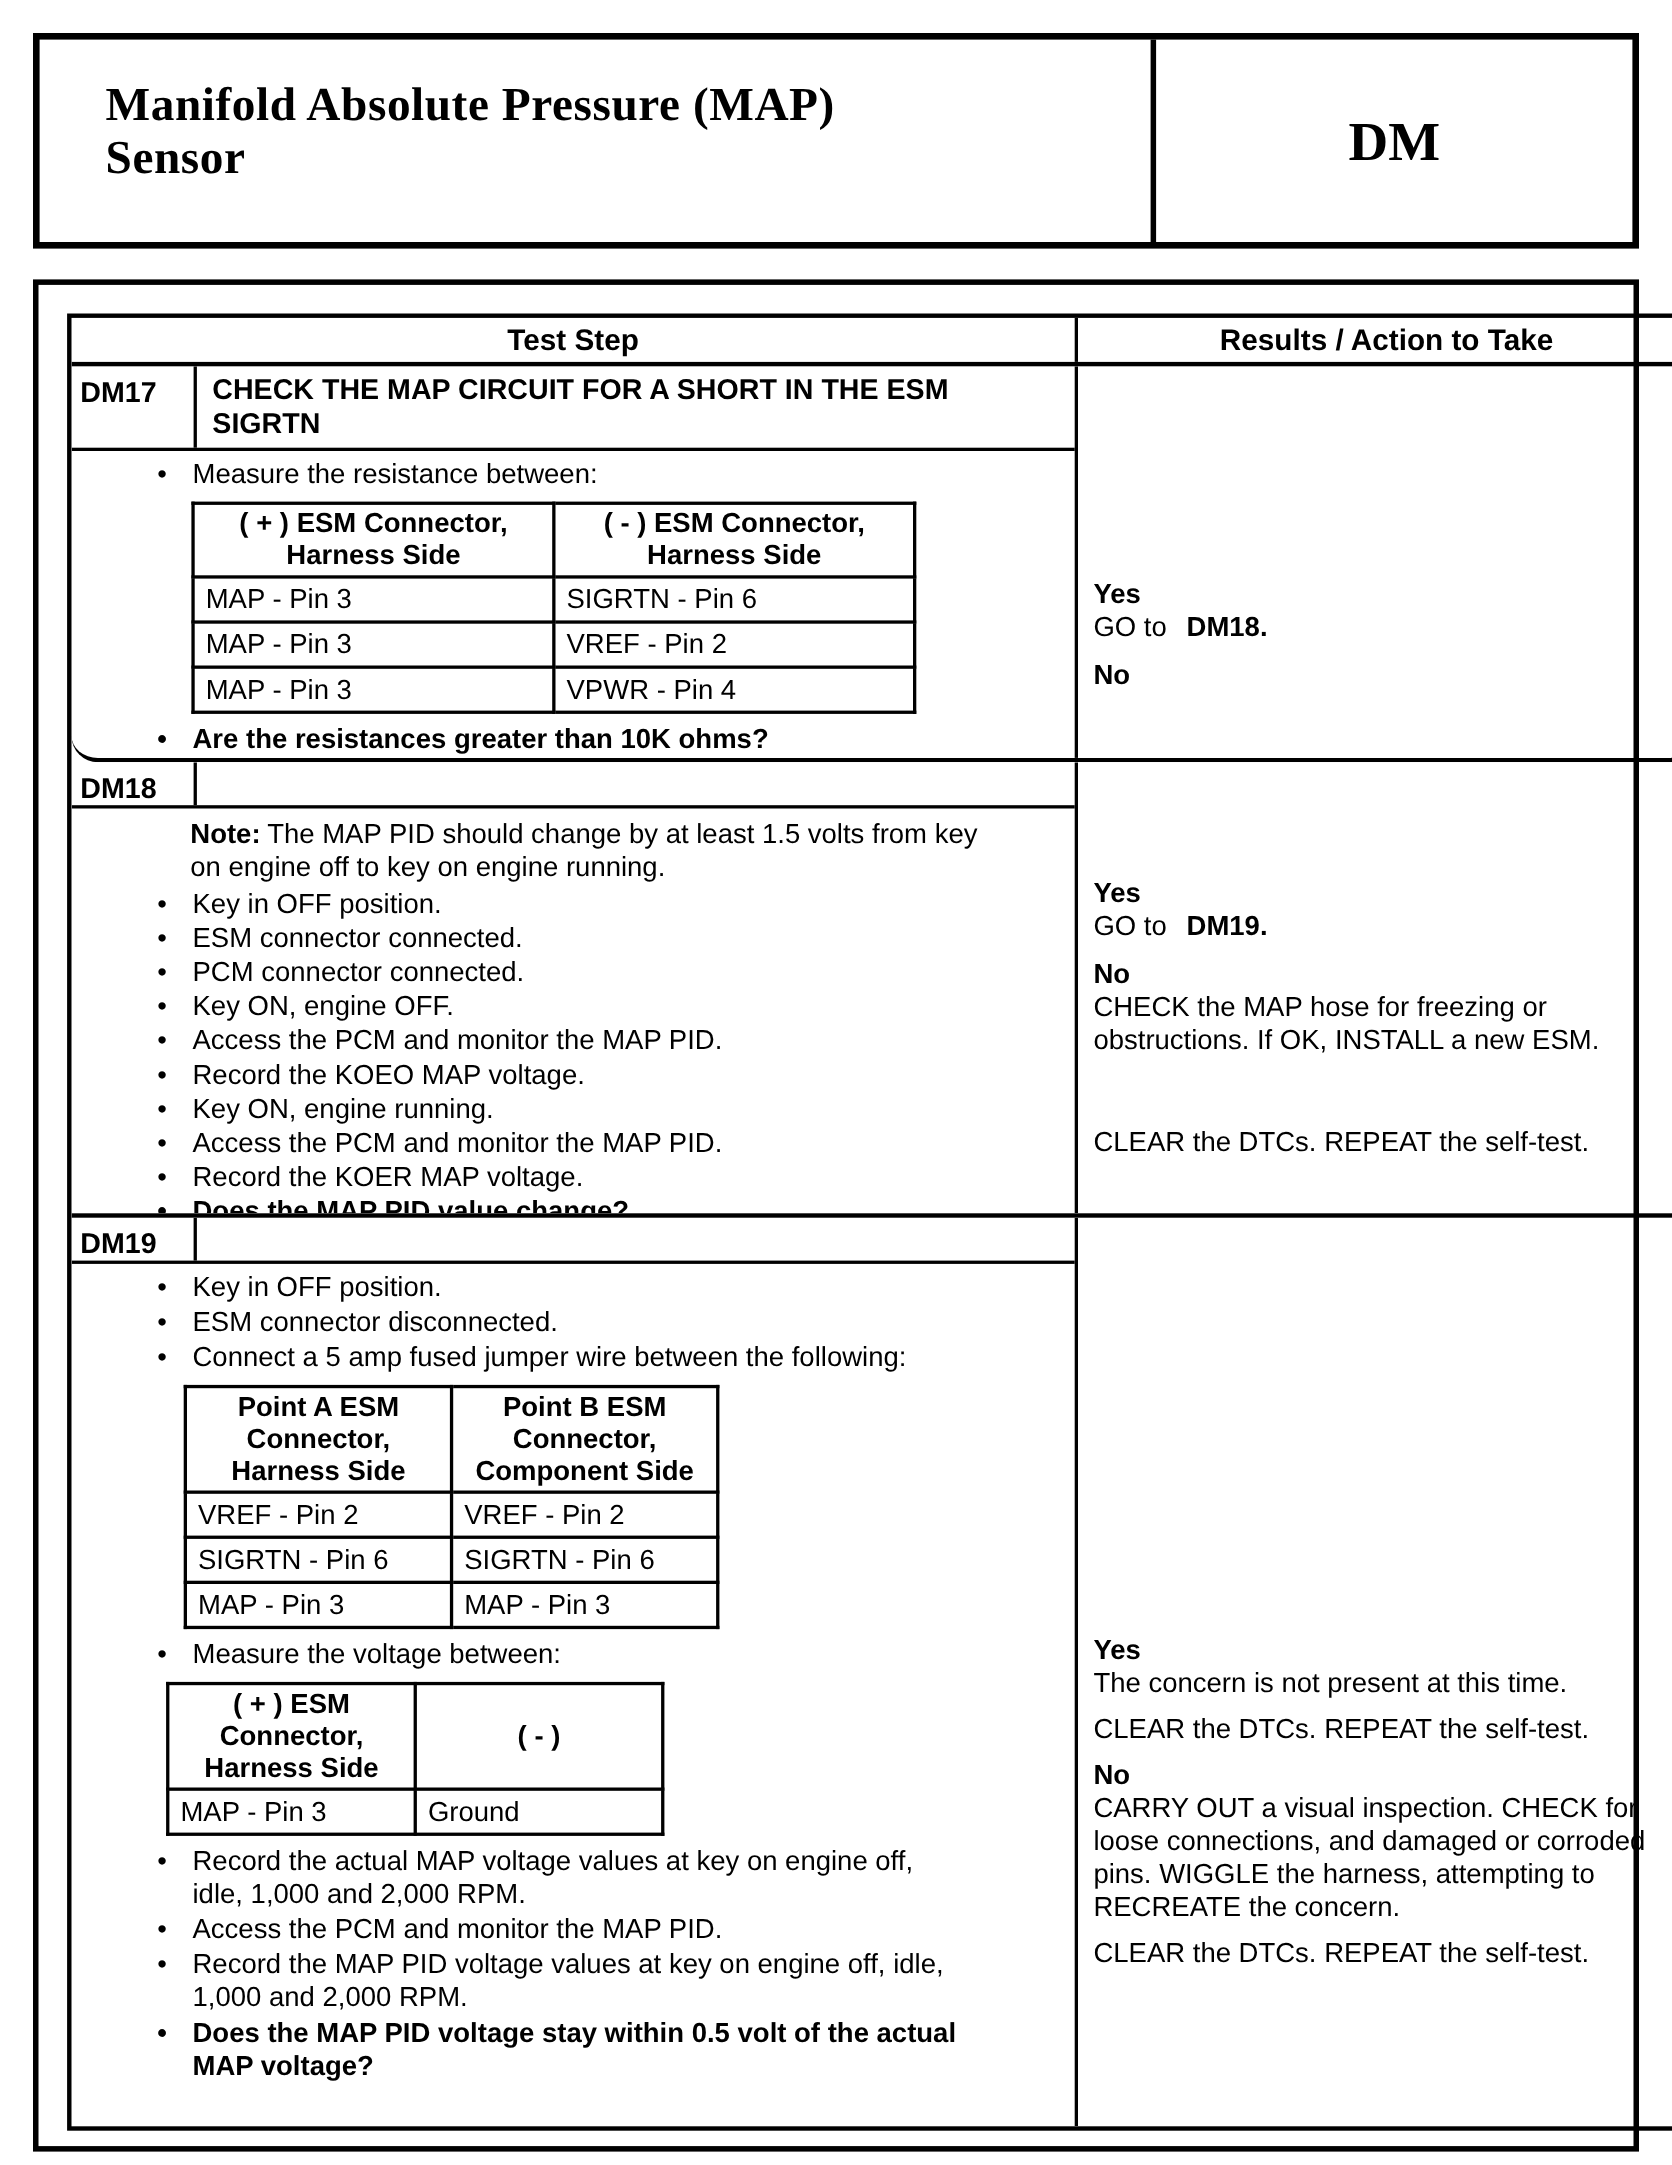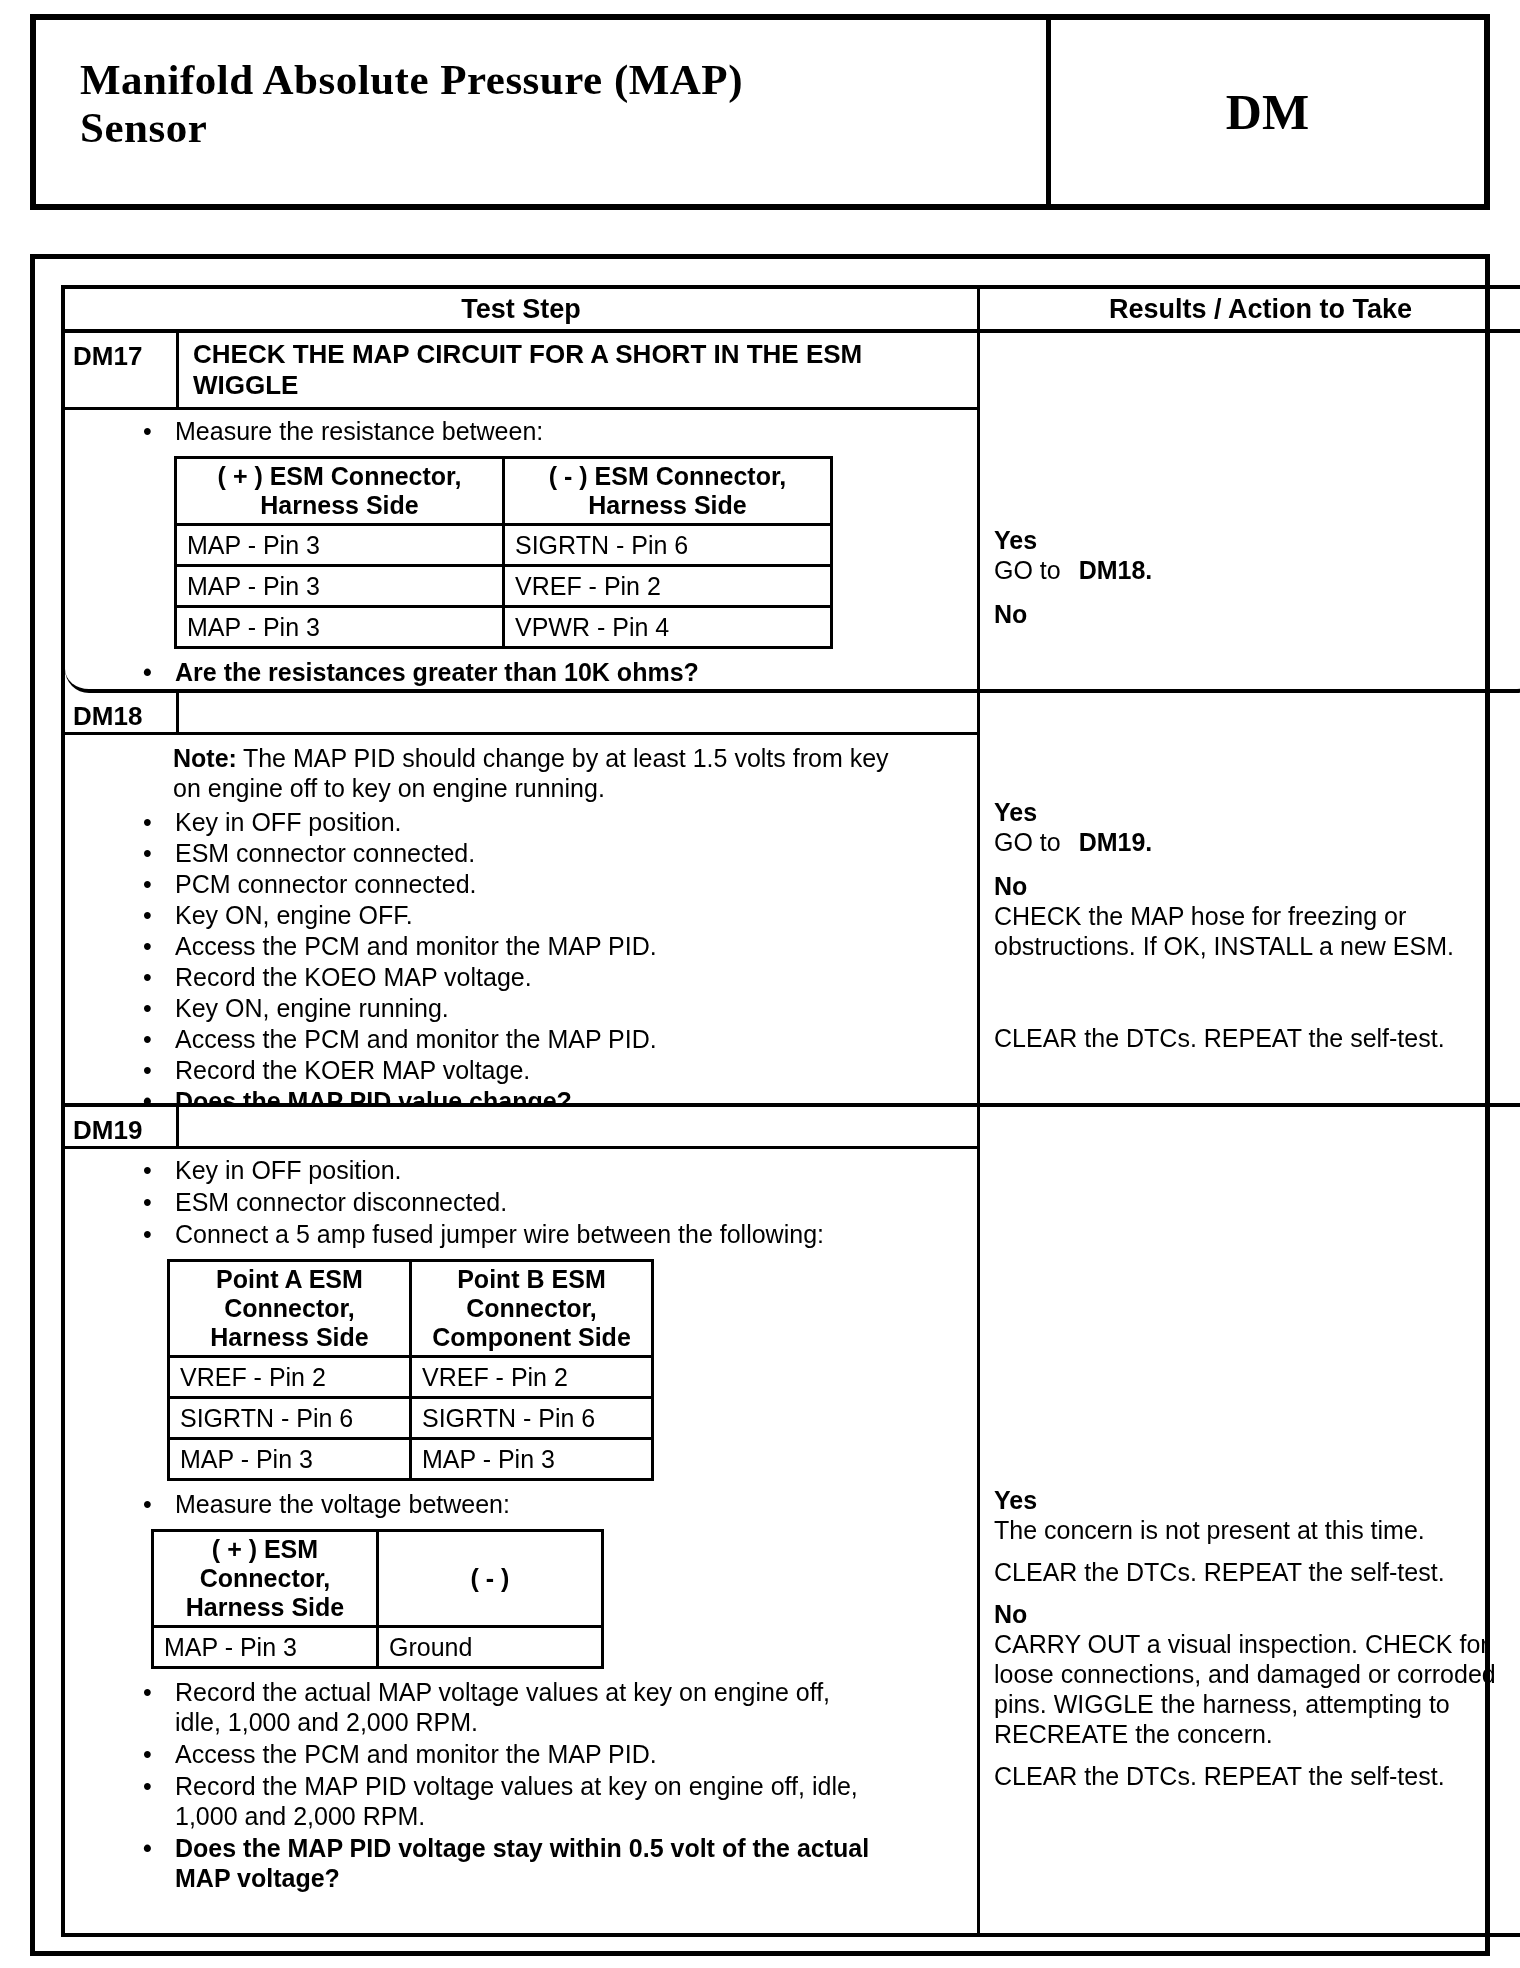--- a/index.html
+++ b/index.html
@@ -6,22 +6,22 @@
   body{
     width:1520px;height:1968px;position:relative;
     background:#ffffff;color:#000;
     font-family:"Liberation Sans",sans-serif;
     overflow:hidden;
   }
   *{box-sizing:border-box;}
 
   
   .header-box{
-    position:absolute;left:30px;top:14px;width:1460px;height:196px;
-    border:6px solid #000;display:flex;background:#fff;
+    position:absolute;left:30px;top:30px;width:1460px;height:196px;
+    border:6px solid #000;display:flex;background:#fff;padding-left:16px;
   }
   .header-title{
     flex:1;padding:36px 0 0 44px;
     font-family:"Liberation Serif",serif;font-weight:bold;
     font-size:43px;line-height:48px;letter-spacing:.5px;
   }
   .header-code{
     width:438px;border-left:5px solid #000;
     display:flex;align-items:center;justify-content:center;
     font-family:"Liberation Serif",serif;font-weight:bold;font-size:50px;
@@ -110,21 +110,21 @@
 
     <div class="thead">
       <div class="th-left">Test Step</div>
       <div class="th-right">Results / Action to Take</div>
     </div>
 
     <div class="step dm17 sep">
       <div class="step-left">
         <div class="step-header">
           <div class="step-id">DM17</div>
-          <div class="step-title">CHECK THE MAP CIRCUIT FOR A SHORT IN THE ESM WIGGLE</div>
+          <div class="step-title">CHECK THE MAP CIRCUIT FOR A SHORT IN THE ESM SIGRTN</div>
         </div>
         <div class="step-body">
           <div class="bullet">
             <span class="dot">•</span>
             <span>Measure the resistance between:</span>
           </div>
           <table class="pin-table pt-a">
             <thead>
               <tr>
                 <th>( + ) ESM Connector,

